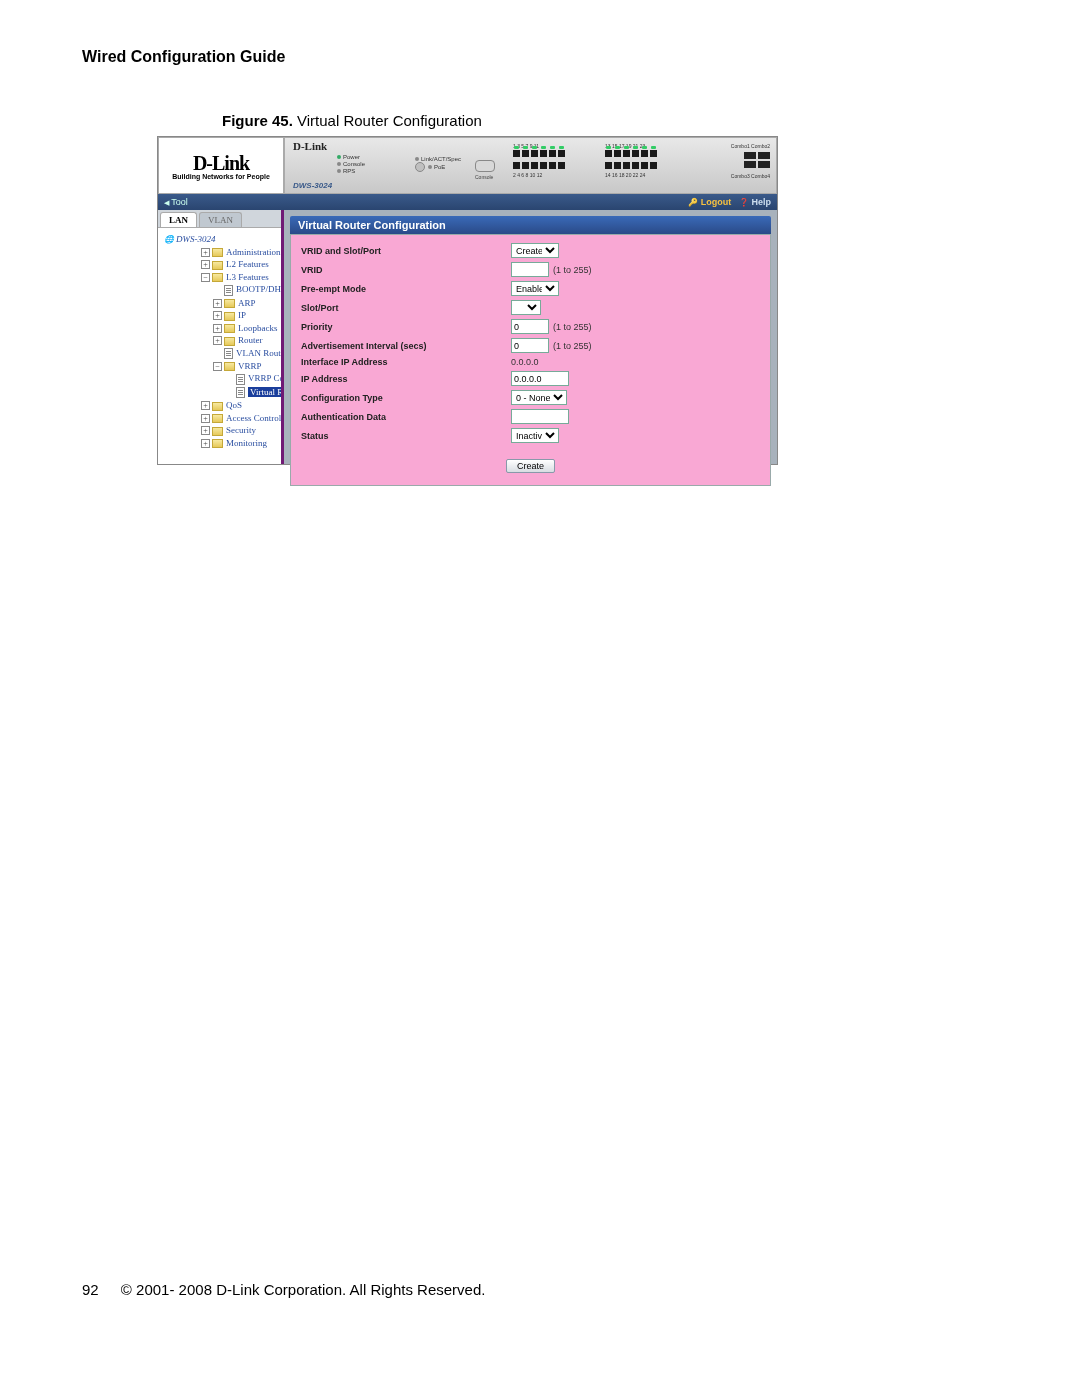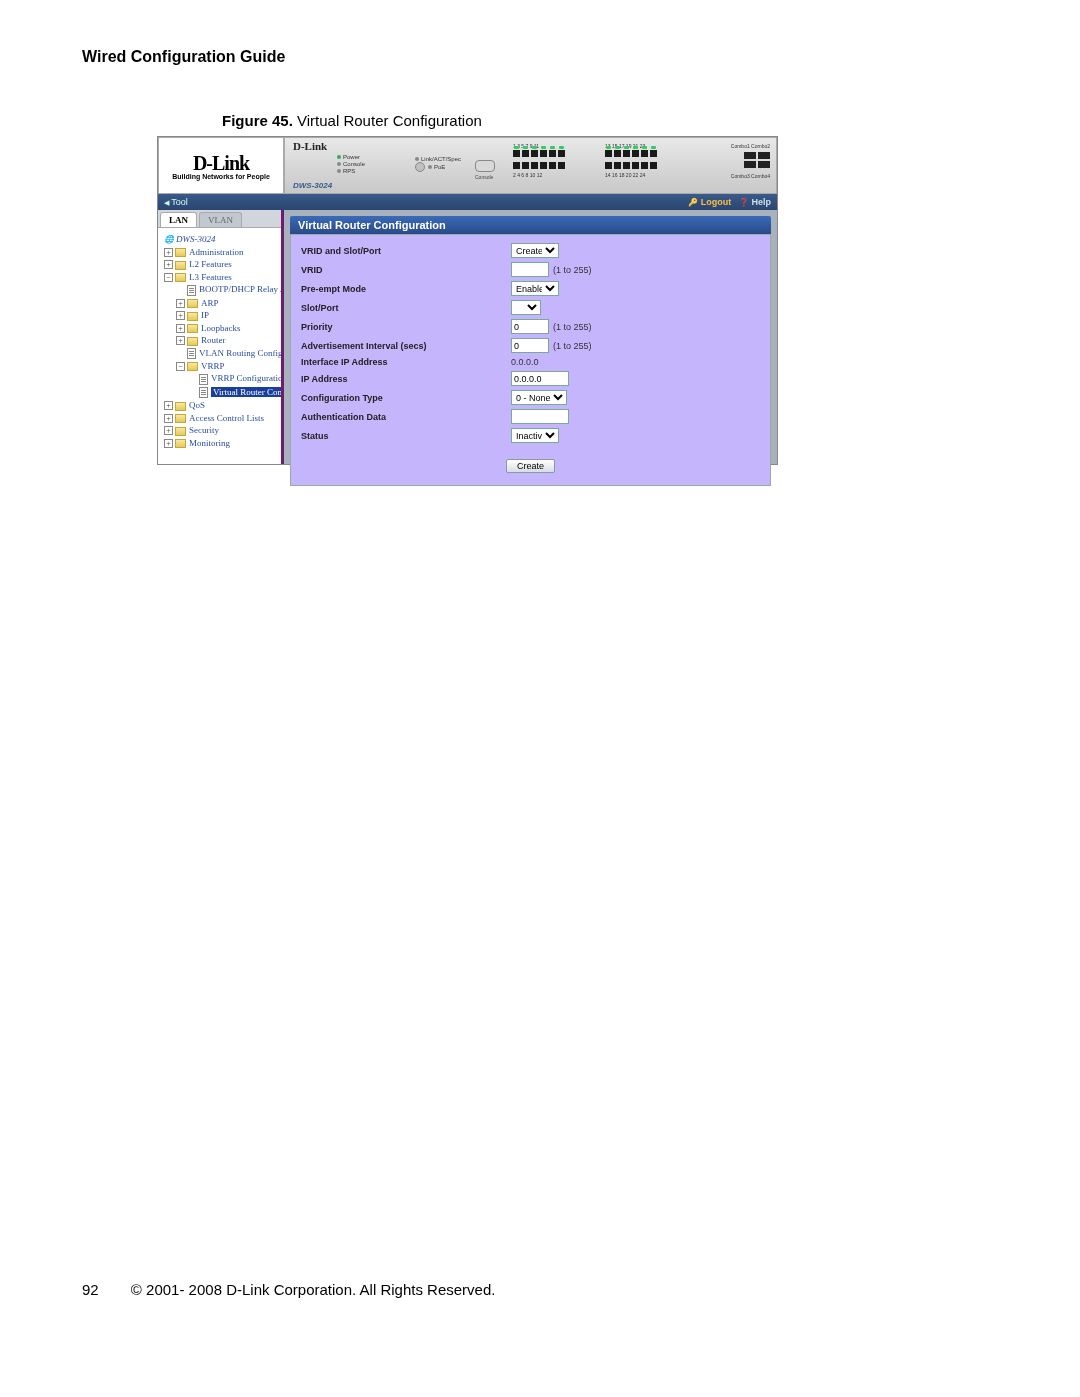--- a/index.html
+++ b/index.html
@@ -206,20 +206,21 @@
     font-weight: bold;
   }
   .tree {
     padding: 4px 2px;
     color: #2a4ea0;
   }
   .tree-item {
     white-space: nowrap;
     padding: 1px 0;
     cursor: default;
+    margin-left: 37px;
   }
   .tree-item .exp {
     display: inline-block;
     width: 9px; height: 9px;
     border: 1px solid #888;
     text-align: center;
     line-height: 7px;
     font-size: 8px;
     color: #444;
     background: #fff;
@@ -258,21 +259,21 @@
   }
   .panel-title {
     background: linear-gradient(#3a6ab8, #2a4a88);
     color: #fff;
     font-size: 11px;
     font-weight: bold;
     padding: 3px 8px;
     border-radius: 2px 2px 0 0;
   }
   .panel-body {
-    background: #c4b5fd;
+    background: #f9a8d4;
     border: 1px solid #9aa;
     padding: 6px 10px 12px 10px;
   }
   .form-row {
     display: flex;
     align-items: center;
     font-size: 9px;
     padding: 2px 0;
   }
   .form-label {
@@ -301,21 +302,21 @@
     border-radius: 2px;
   }
   
   .page-footer {
     position: absolute;
     left: 82px;
     top: 1281px;
     font-size: 15px;
     color: #000;
   }
-  .page-num { display:inline-block; margin-right: 28px;}
+  .page-num { display:inline-block; margin-right: 18px;}
 </style>
 </head>
 <body>
 
 <div class="page-header">Wired Configuration Guide</div>
 
 <div class="figure-caption">
   <b>Figure 45.</b>
   <span>Virtual Router Configuration</span>
 </div>

